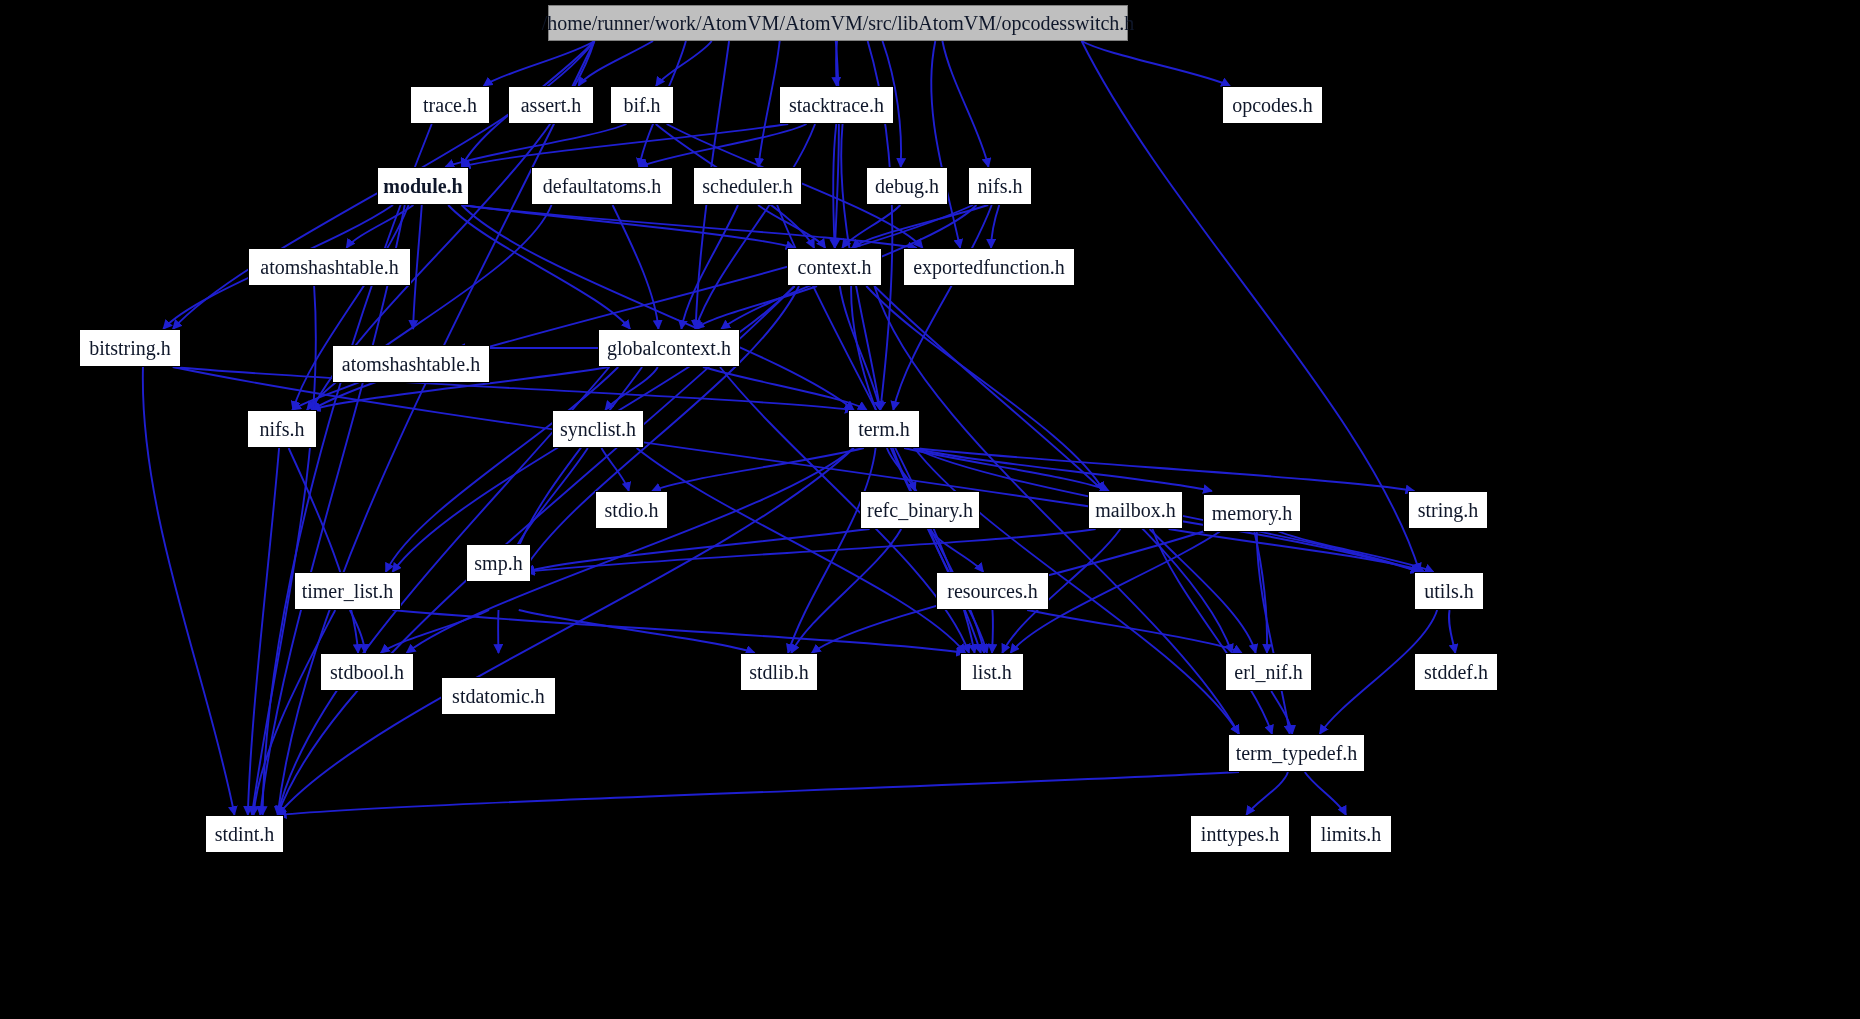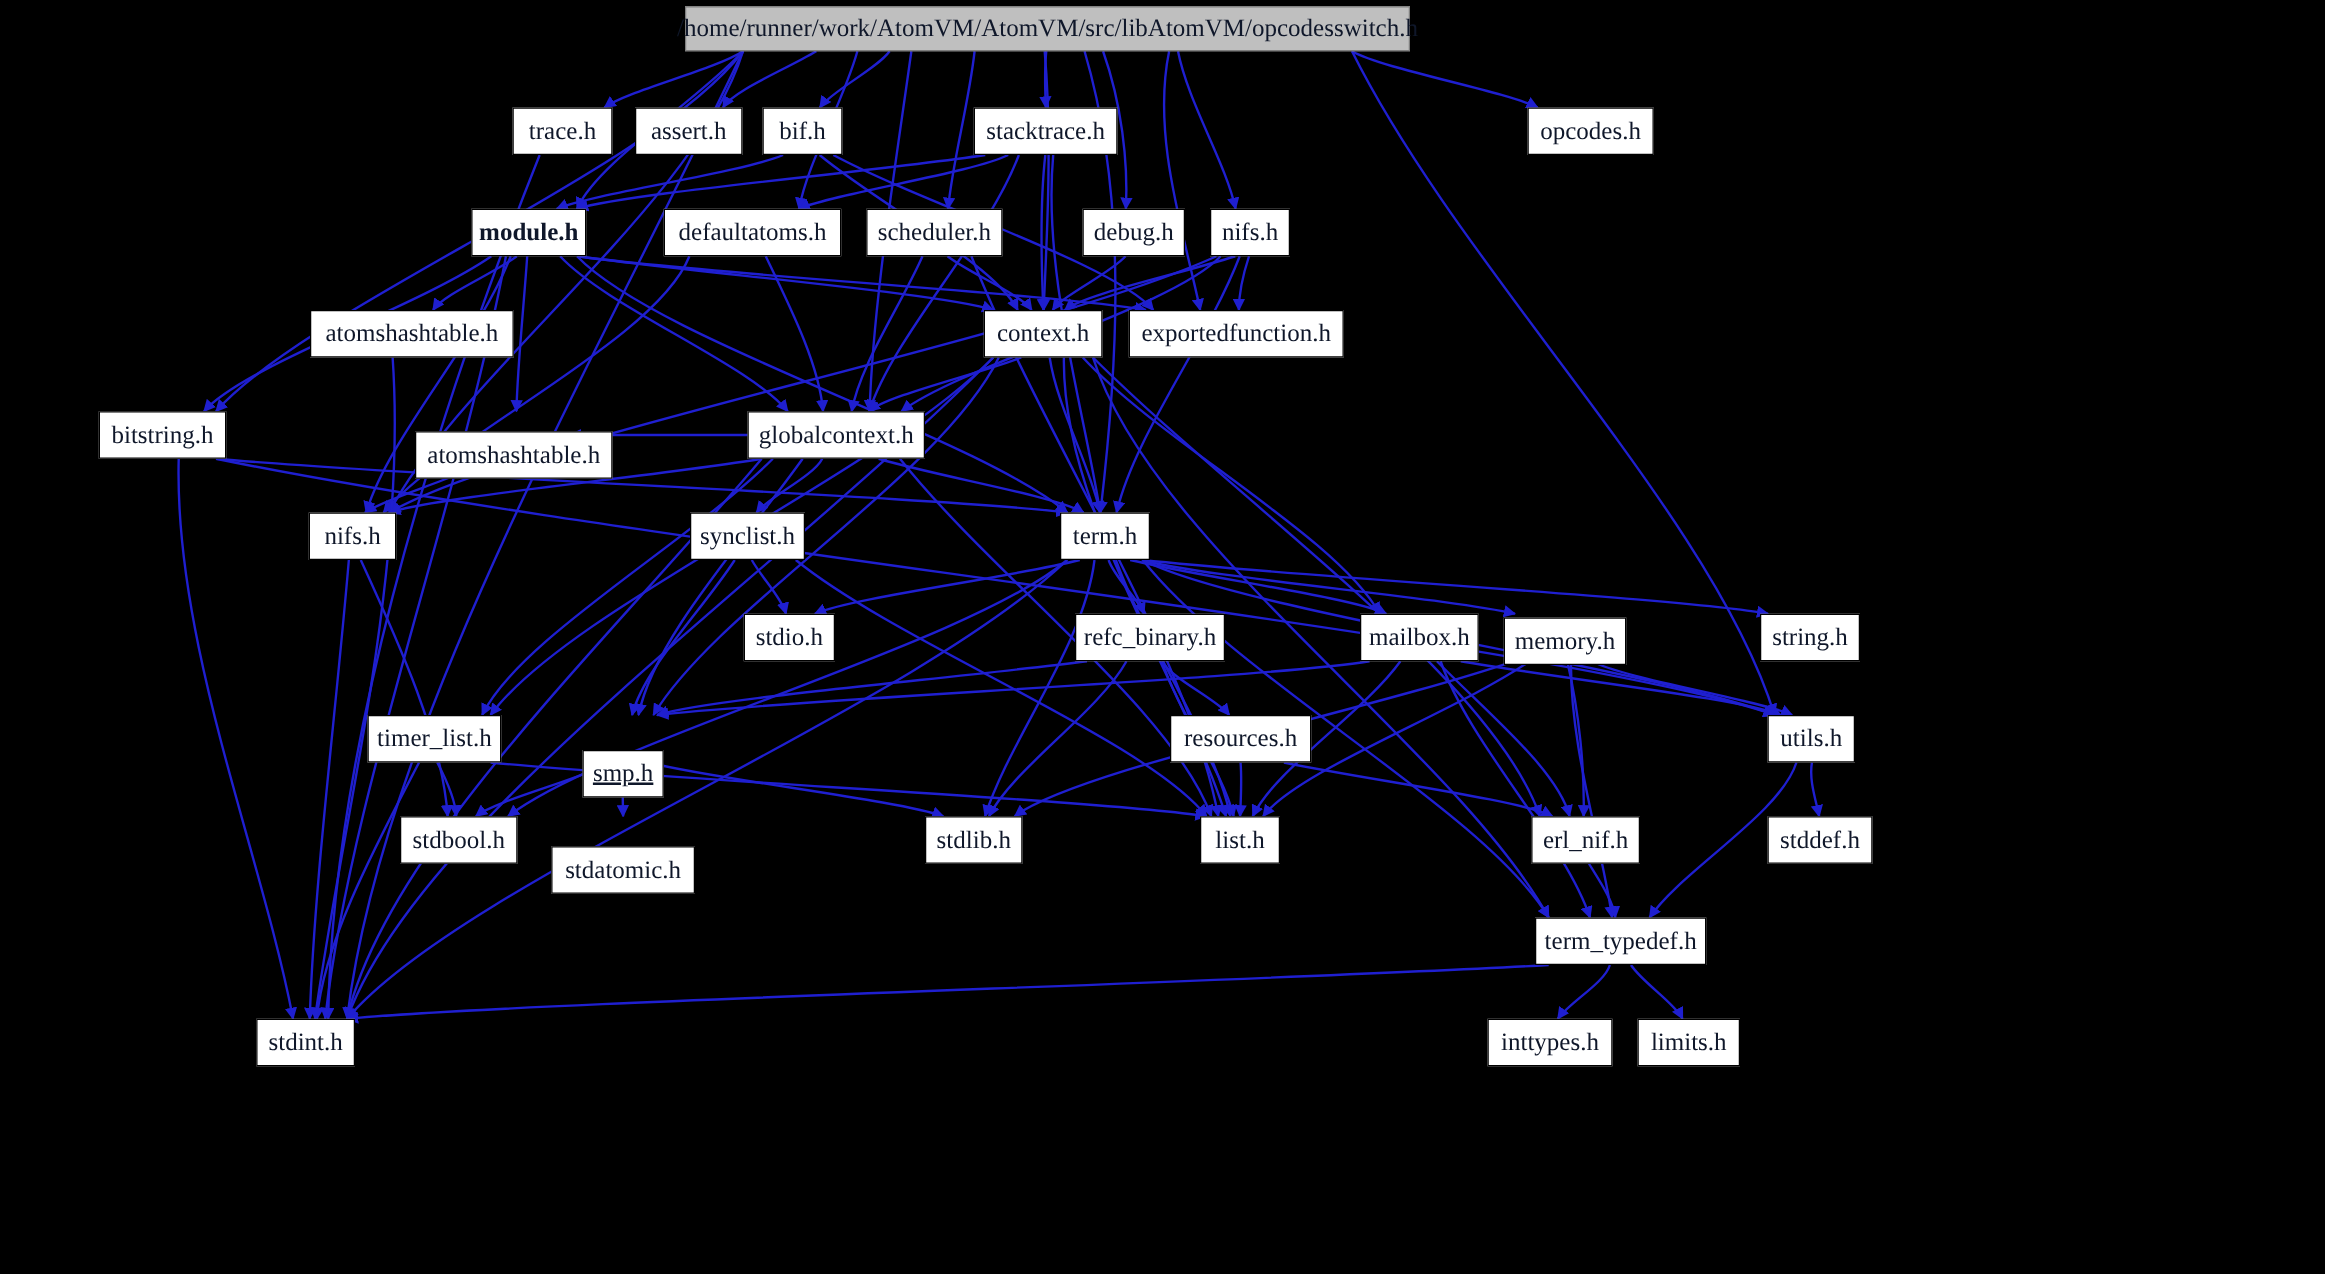--- a/index.html
+++ b/index.html
@@ -248,21 +248,21 @@
       </div>
       <div class="node" style="left: 1203px; top: 494px; width: 98px; height: 38px;">
         <span class="node-label">memory.h</span>
       </div>
       <div class="node" style="left: 1408px; top: 491px; width: 80px; height: 38px;">
         <span class="node-label">string.h</span>
       </div>
       <div class="node" style="left: 294px; top: 572px; width: 107px; height: 38px;">
         <span class="node-label">timer_list.h</span>
       </div>
-      <div class="node" style="left: 466px; top: 600px; width: 65px; height: 38px; text-decoration: underline;">
+      <div class="node" style="left: 466px; top: 544px; width: 65px; height: 38px;">
         <span class="node-label">smp.h</span>
       </div>
       <div class="node" style="left: 936px; top: 572px; width: 113px; height: 38px;">
         <span class="node-label">resources.h</span>
       </div>
       <div class="node" style="left: 1414px; top: 572px; width: 70px; height: 38px;">
         <span class="node-label">utils.h</span>
       </div>
       <div class="node" style="left: 320px; top: 653px; width: 94px; height: 38px;">
         <span class="node-label">stdbool.h</span>

